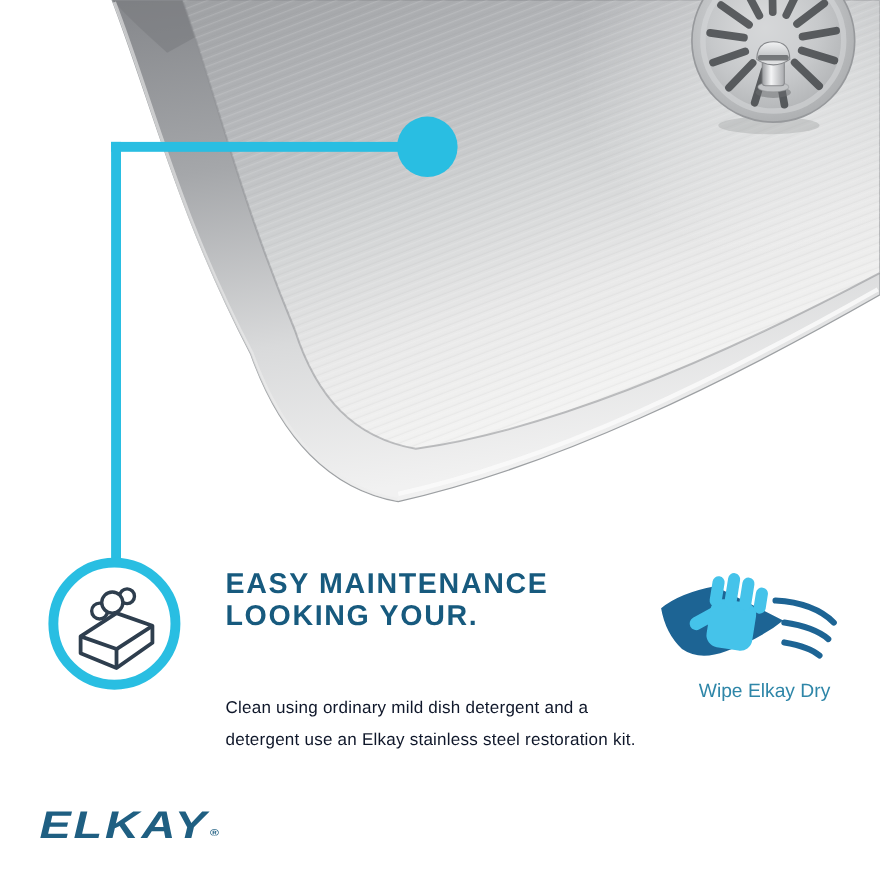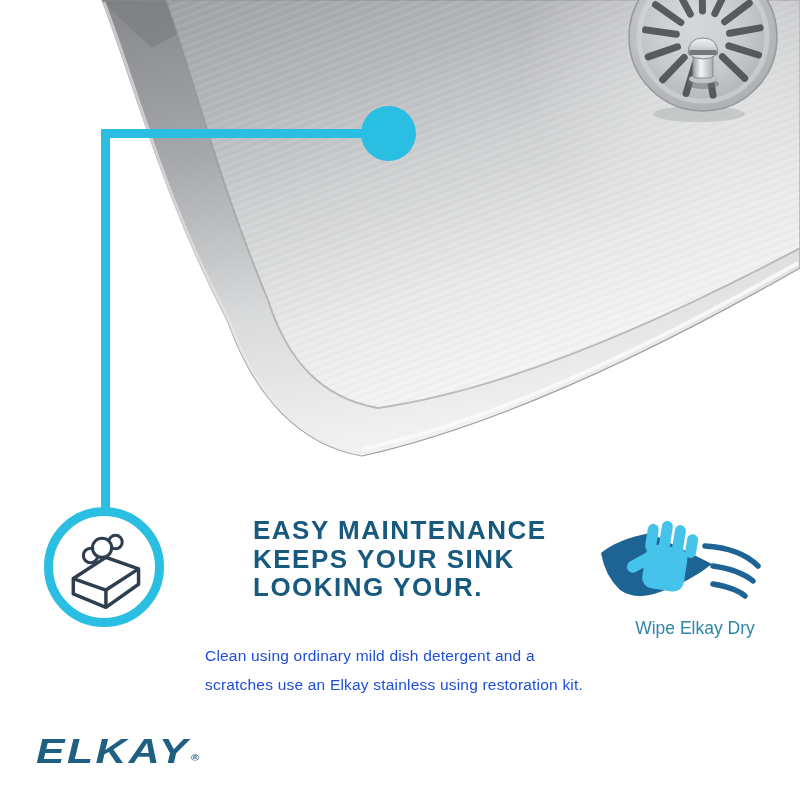--- a/index.html
+++ b/index.html
@@ -16,28 +16,26 @@
   .maint-circle{
     left:44px;top:507px;width:120px;height:120px;box-sizing:border-box;
     border:9px solid #29BEE2;border-radius:50%;background:#ffffff;
     display:flex;align-items:center;justify-content:center;
   }
   
   .headline{
     left:205px;top:516px;width:330px;
     color:#175A7E;font-size:26px;line-height:28.7px;font-weight:700;
     letter-spacing:1.5px;
-    margin-left:48px;
   }
   
   .bodycopy{
     left:205px;top:630px;width:380px;
-    color:#1d4ed8;font-size:15.5px;line-height:28.5px;font-weight:400;
+    color:#0f172a;font-size:15.5px;line-height:28.5px;font-weight:400;
     letter-spacing:0.2px;
-    margin-top:12px;
   }
   
   .wipe-icon{left:598px;top:520px;width:170px;height:95px;}
   .wipe-label{
     left:615px;top:617px;width:160px;text-align:center;
     color:#2E86A8;font-size:17.5px;line-height:22px;font-weight:400;
   }
   
   .logo{
     left:36px;top:731px;color:#1F5F82;font-style:italic;font-weight:700;
@@ -148,27 +146,26 @@
       <g stroke="#2E3E4E" stroke-width="3.2" fill="#ffffff">
         <circle cx="36" cy="38" r="7.5"></circle>
         <circle cx="62" cy="24" r="7"></circle>
         <circle cx="48" cy="30" r="10"></circle>
       </g>
     </svg>
   </div>
 
   <div class="abs headline">
     <div>EASY MAINTENANCE</div>
-    <div>KEEPS YOUR SINK</div>
     <div>LOOKING YOUR.</div>
   </div>
 
   <div class="abs bodycopy">
     <div>Clean using ordinary mild dish detergent and a</div>
-    <div>scratches use an Elkay stainless using restoration kit.</div>
+    <div>detergent use an Elkay stainless steel restoration kit.</div>
   </div>
 
   <svg class="abs wipe-icon" viewBox="0 0 170 95" width="170" height="95" aria-hidden="true">
 
     <path d="M 3,33 Q 20,19 52,13 L 114,44 Q 93,61 62,72 Q 38,81 22,70 Q 7,56 3,33 Z" fill="#1D6494"></path>
 
     <g transform="rotate(9 66 47)" fill="#45C3EA">
       <rect x="28" y="42" width="30" height="12" rx="6" transform="rotate(-38 40 48)"></rect>
       <rect x="46" y="26" width="42" height="44" rx="11"></rect>
       <rect x="44" y="6" width="11" height="28" rx="5.5"></rect>

